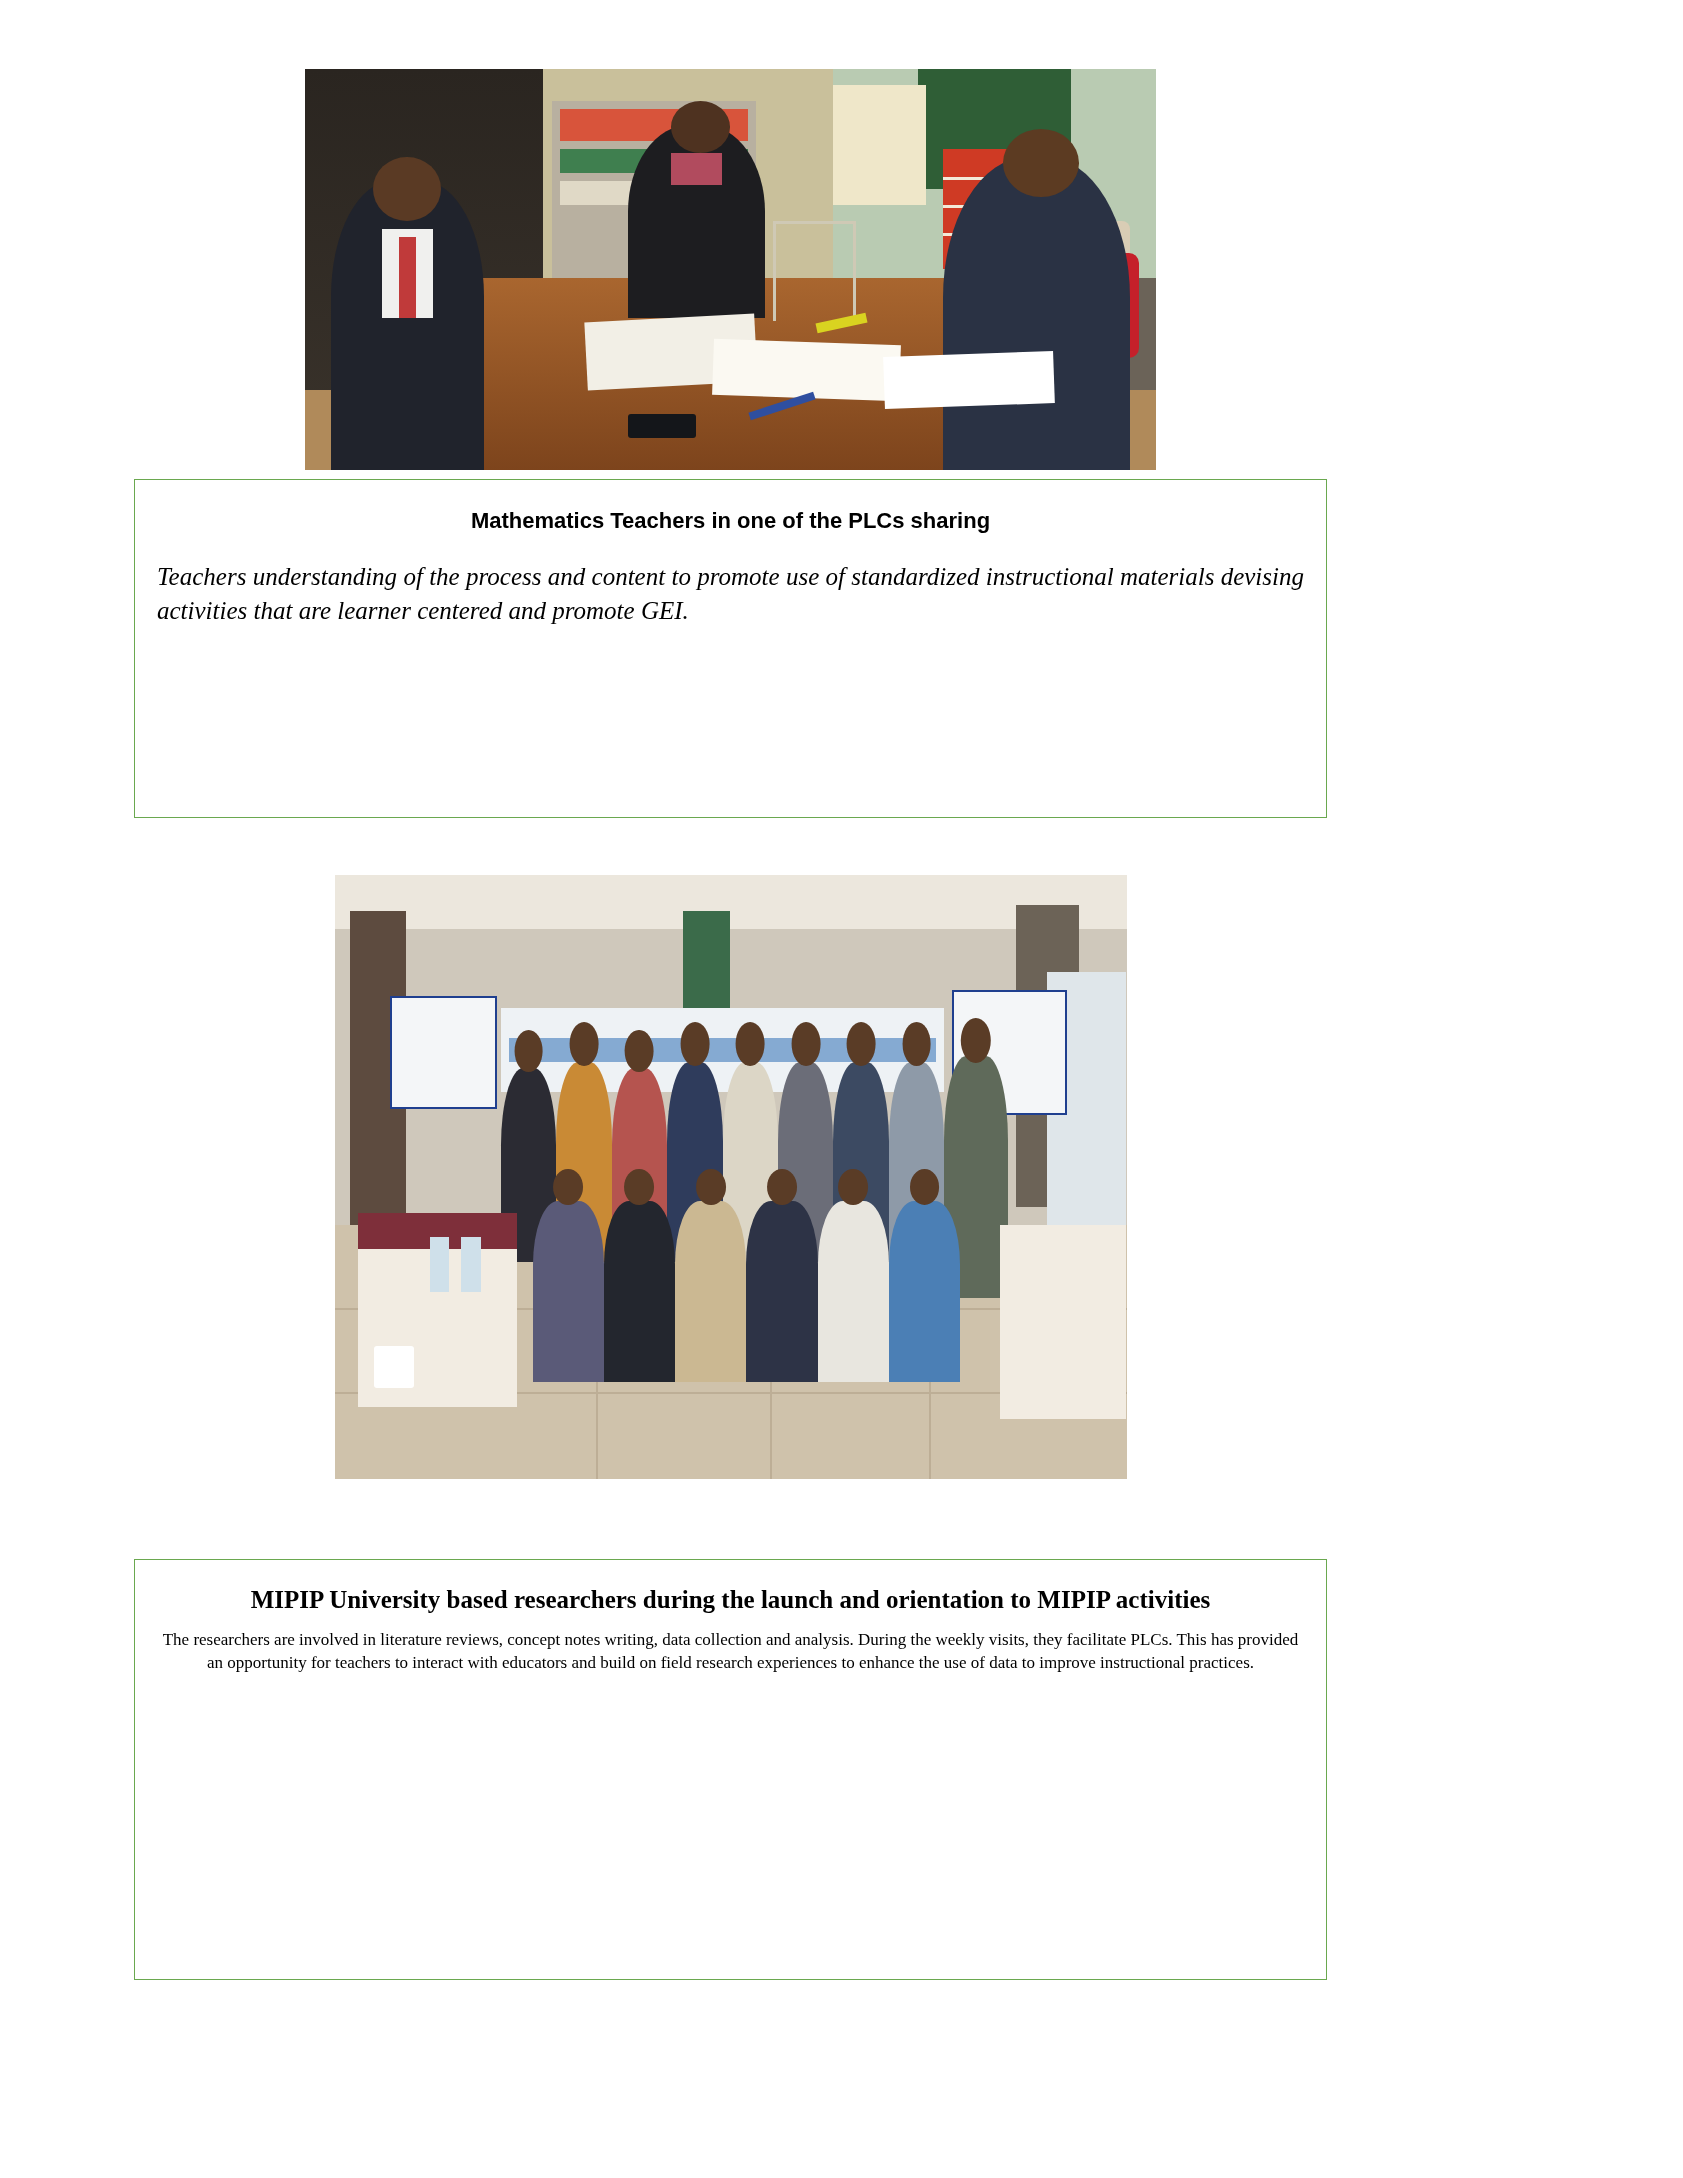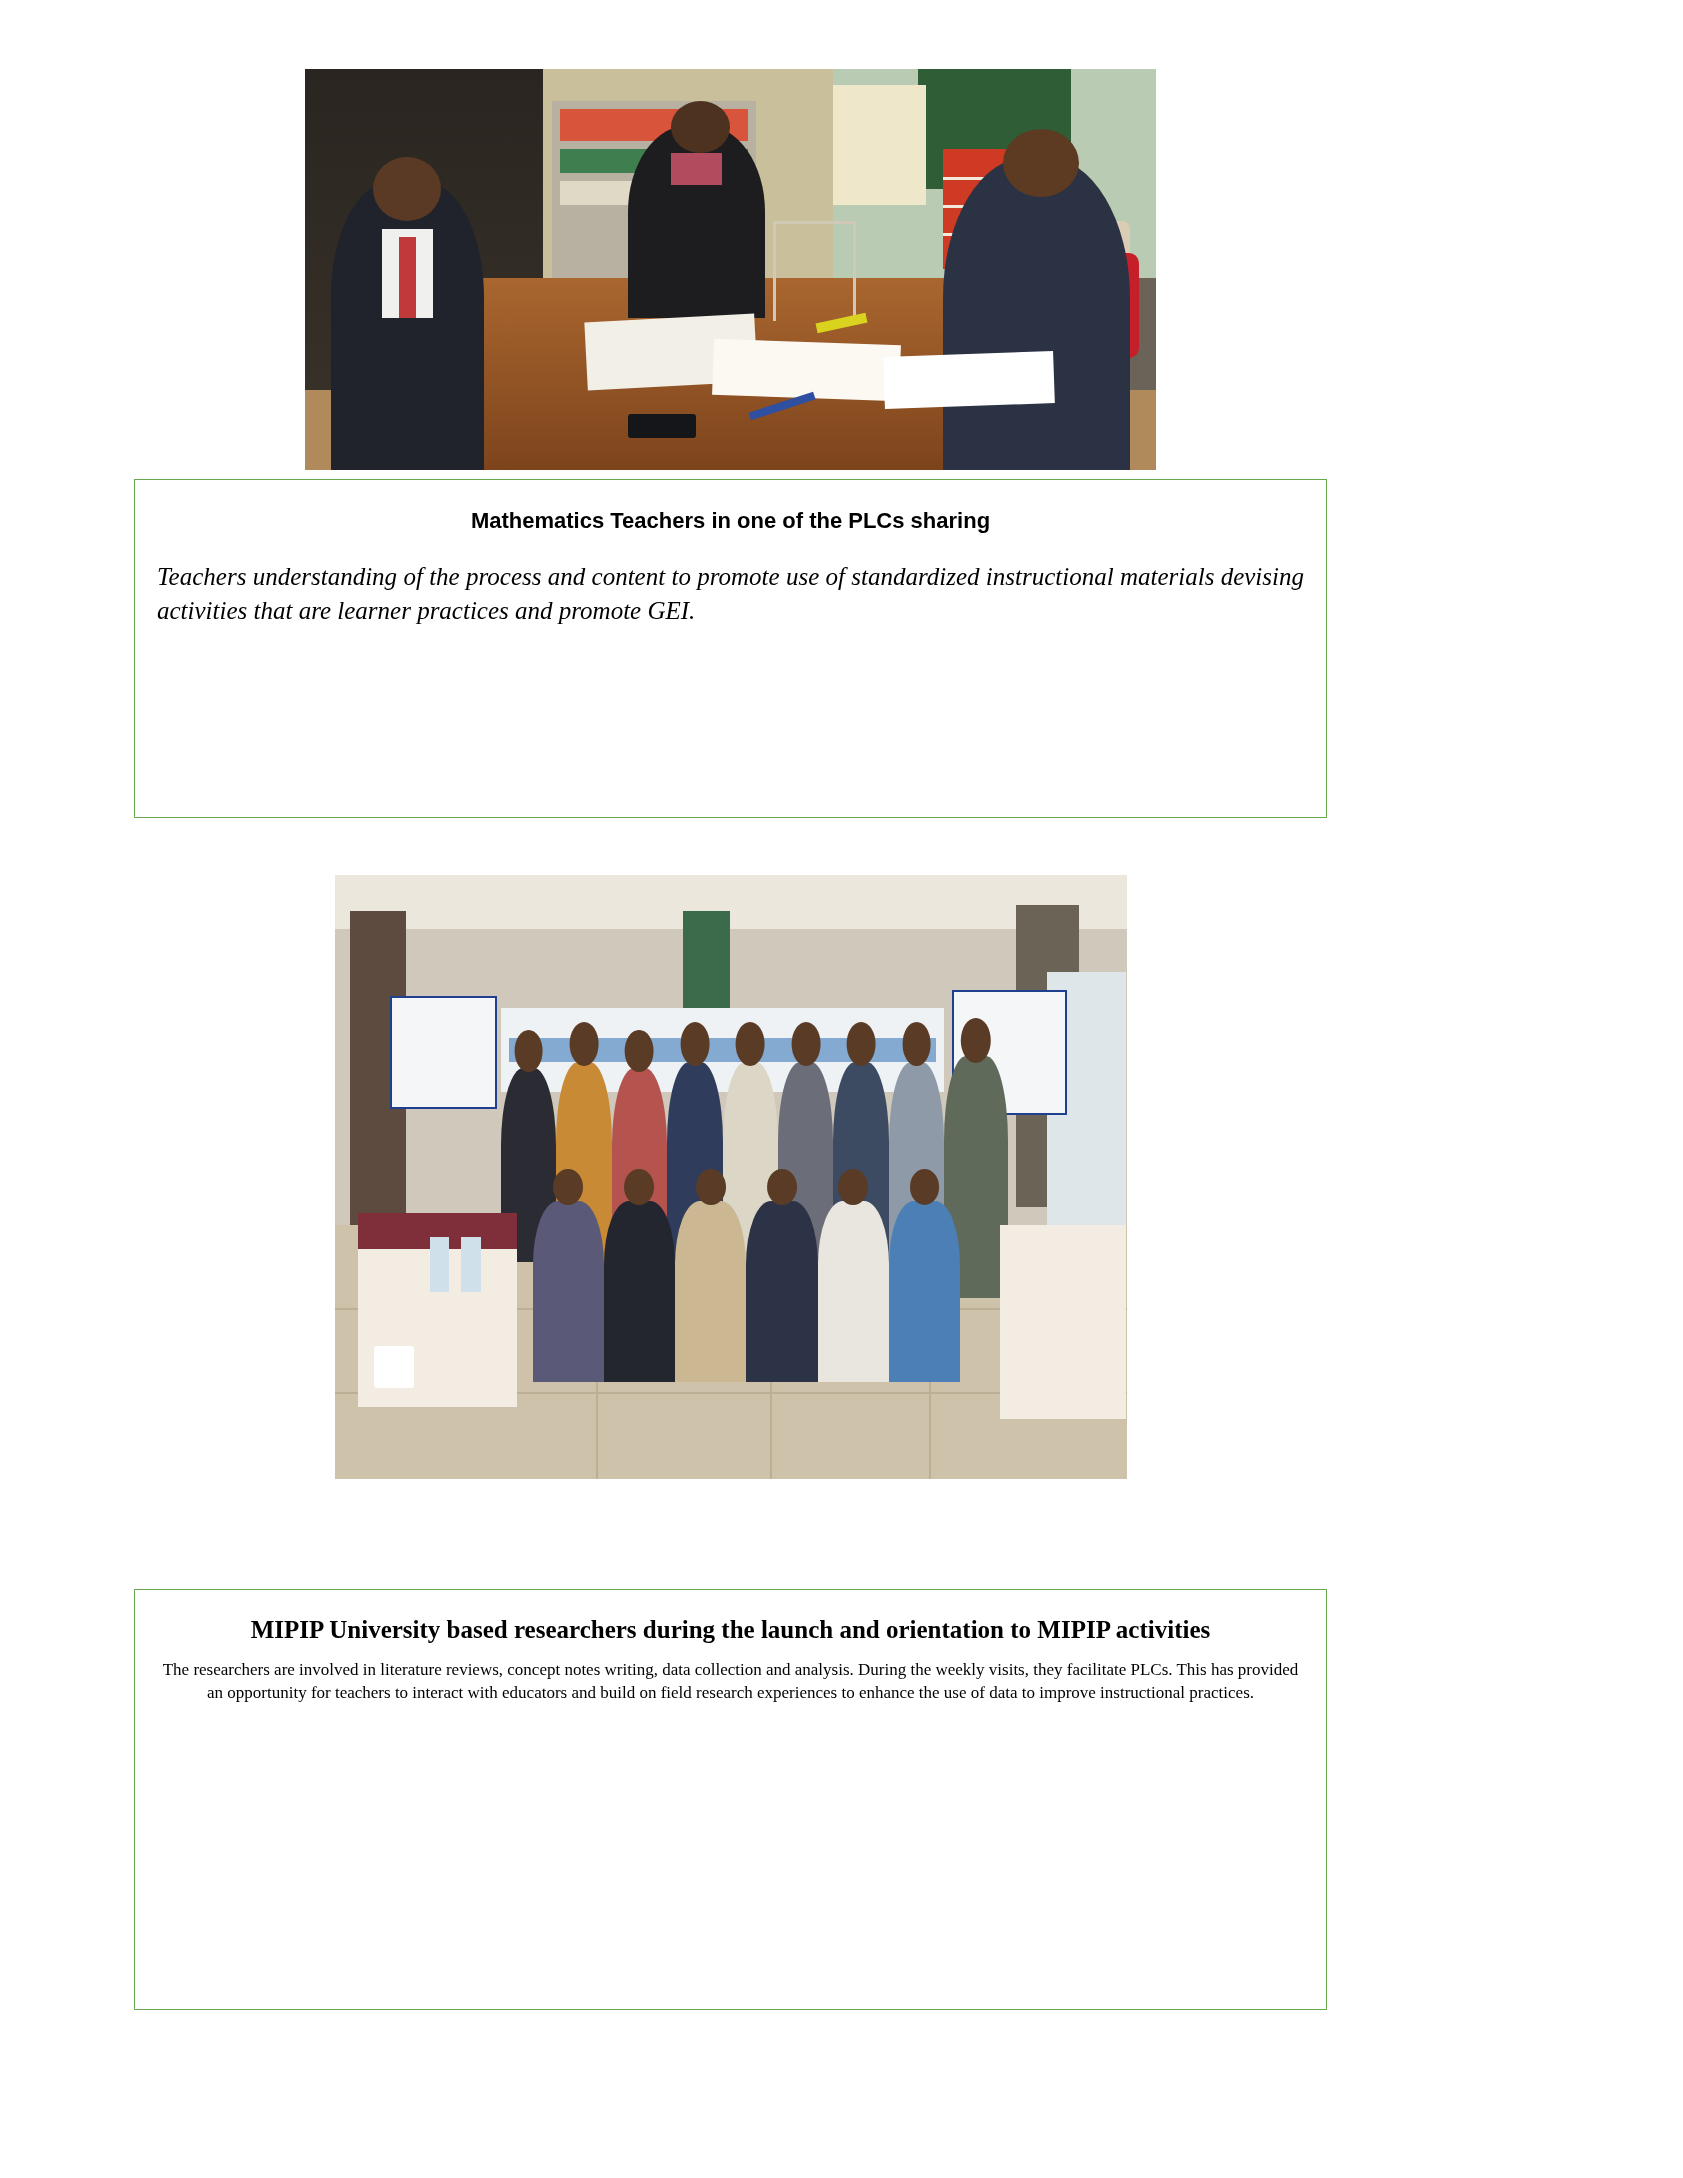--- a/index.html
+++ b/index.html
@@ -126,21 +126,21 @@
   .p2-cloth      { left:3%; top:62%; width:20%; height:26%; background:#f2ece2; }
   .p2-table-r    { left:84%; top:58%; width:16%; height:32%; background:#f2ece2; }
   .p2-cup        { left:5%; top:78%; width:5%; height:7%; background:#ffffff; border-radius:3px; }
   .p2-bottle     { left:12%; top:60%; width:2.5%; height:9%; background:#cfe0ea; }
   .p2-bottle2    { left:16%; top:60%; width:2.5%; height:9%; background:#cfe0ea; }
   .p2-person     { position:absolute; bottom:0; }
   .p2-head       { position:absolute; left:50%; transform:translateX(-50%); border-radius:50%; background:#5a3c26; }
 
   
   .caption-box-2 {
-    margin-top: 110px;
+    margin-top: 80px;
     height: 421px;
   }
   .cap-title-2 {
     text-align: center;
     font-weight: bold;
     font-size: 25px;
     margin: 6px 0 0 0;
   }
   .cap-body-2 {
     text-align: center;
@@ -193,21 +193,21 @@
       <div class="abs p1-paper-b"></div>
       <div class="abs p1-paper-c"></div>
       <div class="abs p1-phone"></div>
       <div class="abs p1-pen"></div>
       <div class="abs p1-marker"></div>
     </div>
   </div>
 
   <div class="caption-box caption-box-1">
     <p class="cap-title-1">Mathematics Teachers in one of the PLCs sharing</p>
-    <p class="cap-body-1">Teachers understanding of the process and content to promote use of standardized instructional materials devising activities that are learner practices and promote GEI.</p>
+    <p class="cap-body-1">Teachers understanding of the process and content to promote use of standardized instructional materials devising activities that are learner centered and promote GEI.</p>
   </div>
 
   <div class="photo-wrap-2">
     <div class="photo photo-2">
       <div class="abs p2-wall"></div>
       <div class="abs p2-ceil"></div>
       <div class="abs p2-curtain-l"></div>
       <div class="abs p2-curtain-m"></div>
       <div class="abs p2-curtain-r"></div>
       <div class="abs p2-window"></div>

